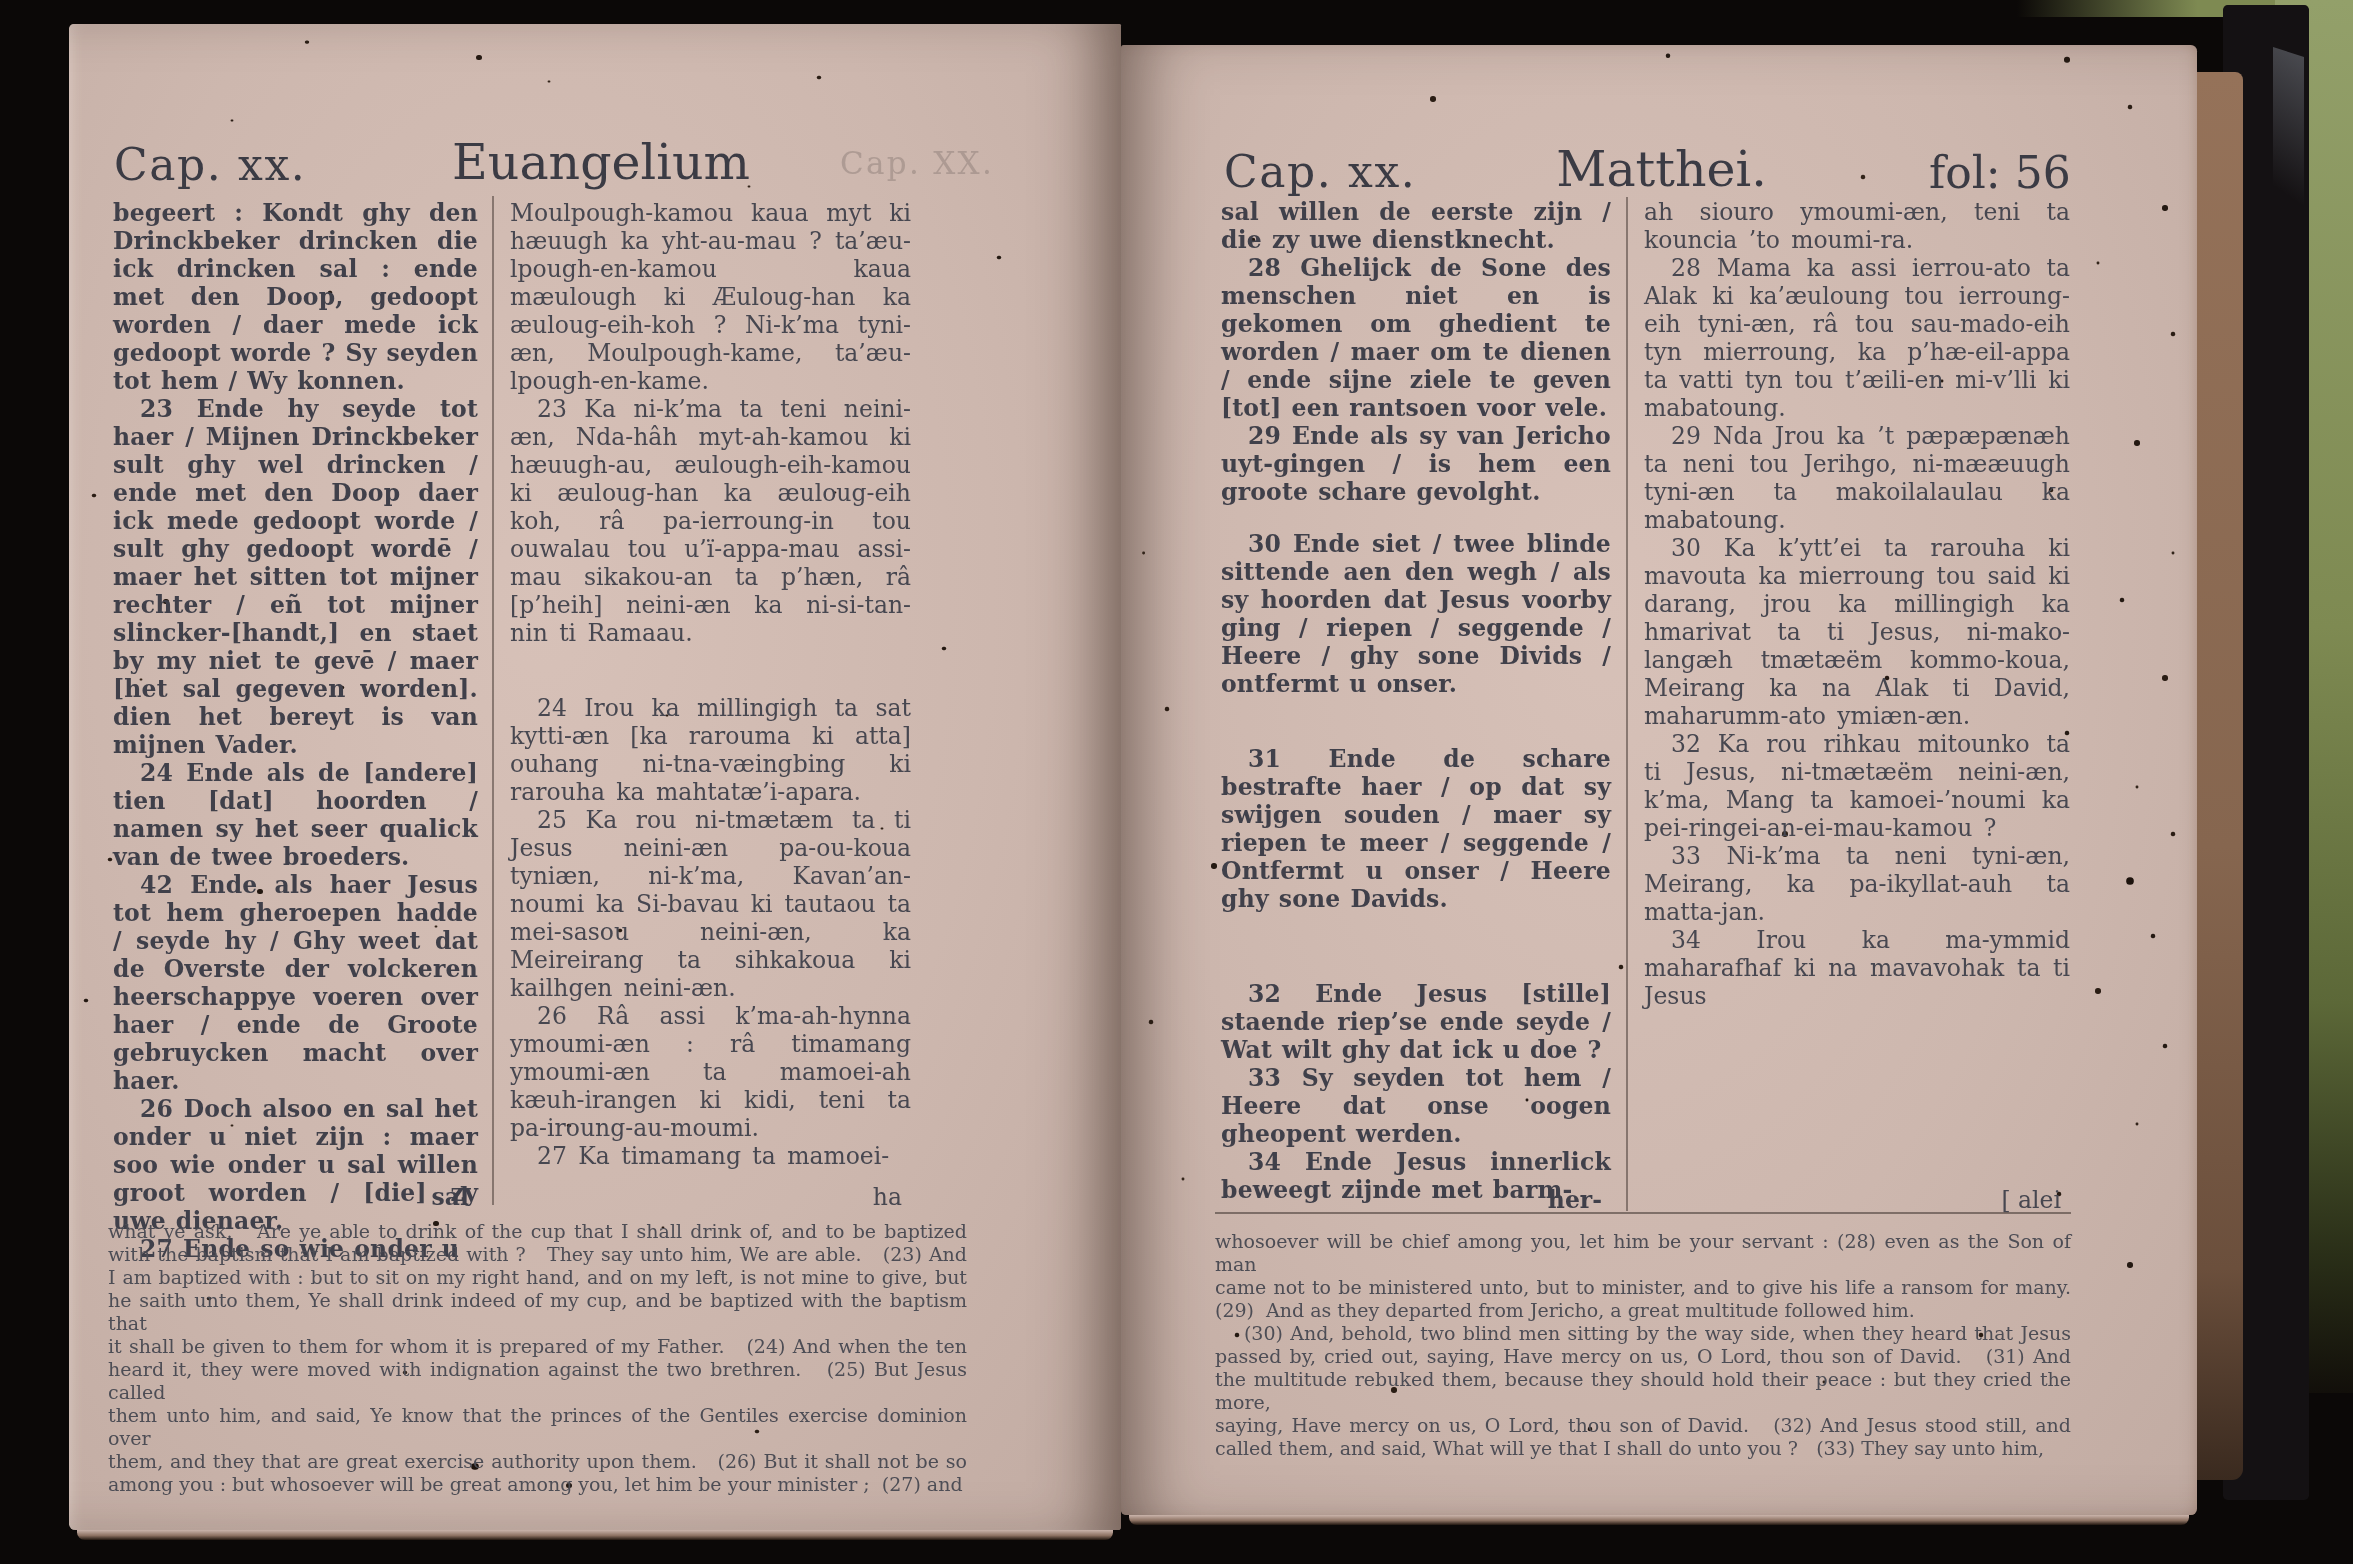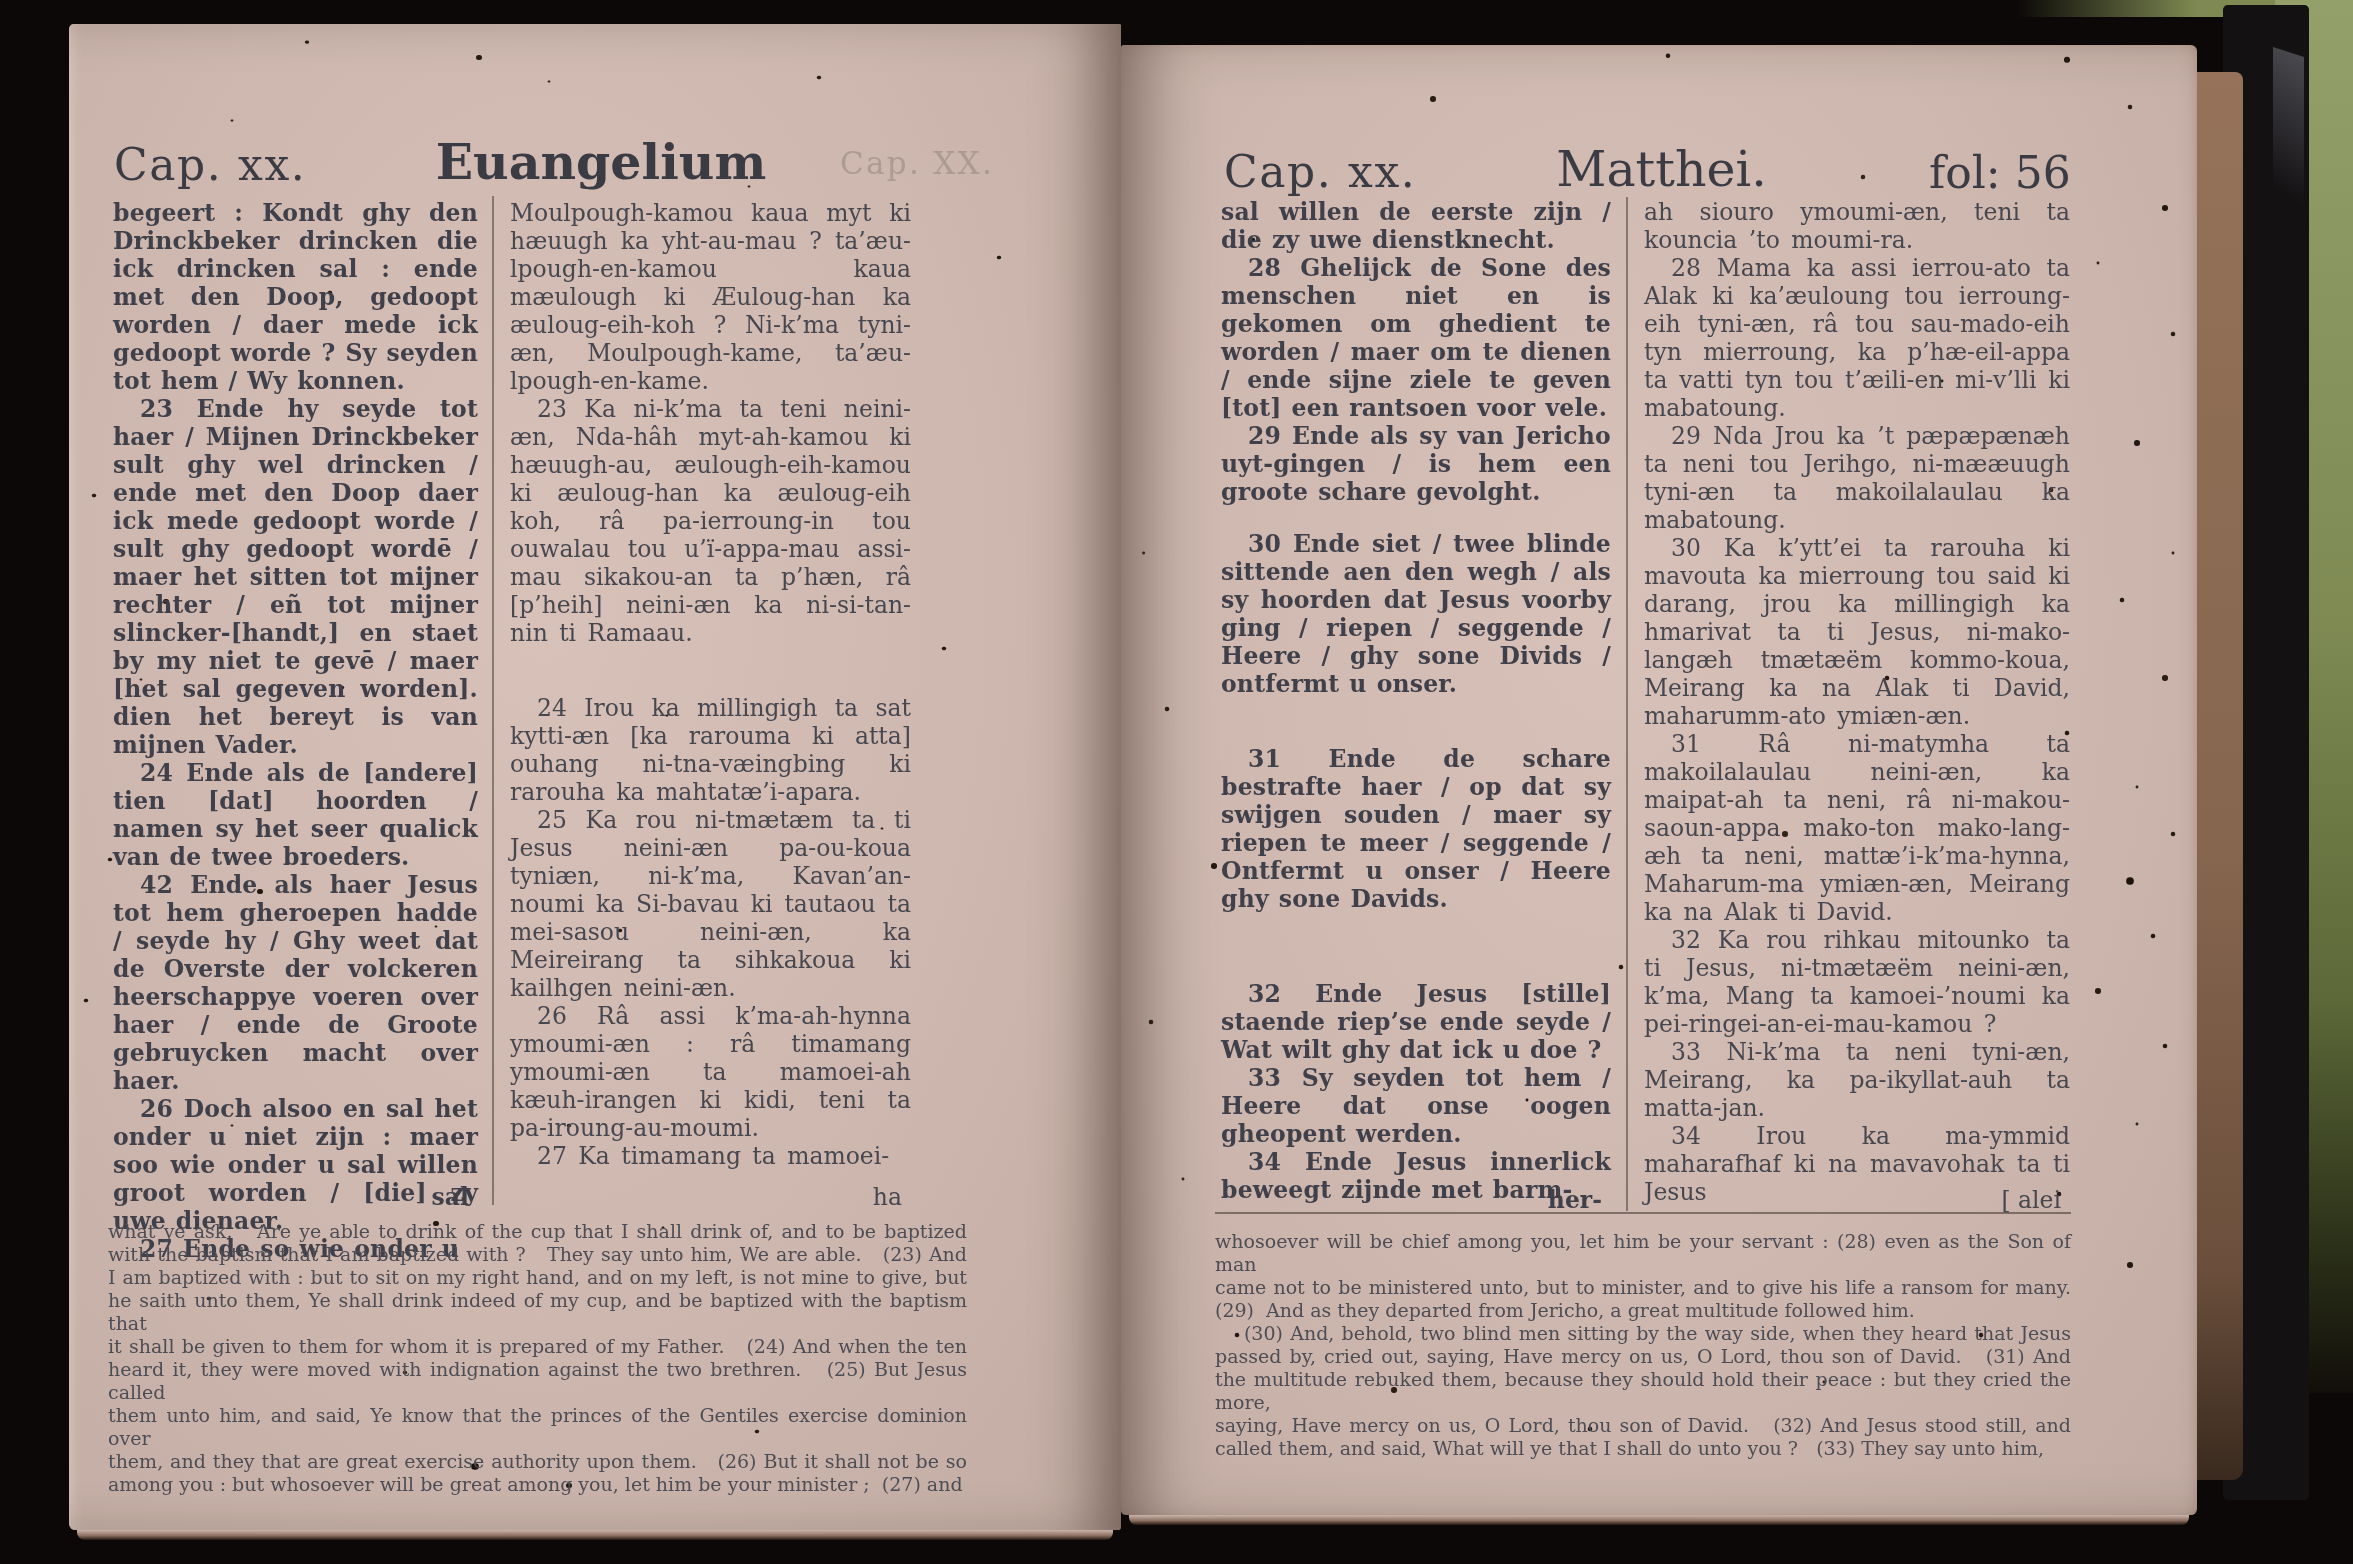--- a/index.html
+++ b/index.html
@@ -83,21 +83,21 @@
 
   <div class="cloth"></div>
   <div class="cloth-corner"></div>
   <div class="cover"></div>
   <div class="deckle"></div>
 
   <div class="page left">
     <div class="specks"></div>
 
     <span class="hdr-cap" style="left:45px;top:119px;">Cap. xx.</span>
-    <span class="hdr-title" style="left:313px;top:114px;width:438px;font-weight:bold;">Euangelium</span>
+    <span class="hdr-title" style="left:313px;top:114px;width:438px;">Euangelium</span>
     <span class="ghost" style="left:771px;top:124px;">Cap. XX.</span>
 
     <div class="vrule" style="left:423px;top:172px;height:1009px;"></div>
 
     <div class="col bl" style="left:44px;top:175px;width:365px;height:1009px;">
       <p>begeert : Kondt ghy den Drinckbeker drincken die ick drincken sal : ende met den Doop, gedoopt worden / daer mede ick gedoopt worde ? Sy seyden tot hem / Wy konnen.</p>
       <p class="v">23   Ende hy seyde tot haer / Mijnen Drinckbeker sult ghy wel drincken / ende met den Doop daer ick mede gedoopt worde / sult ghy gedoopt wordē / maer het sitten tot mijner rechter / eñ tot mijner slincker-[handt,] en staet by my niet te gevē / maer [het sal gegeven worden]. dien het bereyt is van mijnen Vader.</p>
       <p class="v">24   Ende als de [andere] tien [dat] hoorden / namen sy het seer qualick van de twee broeders.</p>
       <p class="v">42   Ende als haer Jesus tot hem gheroepen hadde / seyde hy / Ghy weet dat de Overste der volckeren heerschappye voeren over haer / ende de Groote gebruycken macht over haer.</p>
       <p class="v">26   Doch alsoo en sal het onder u niet zijn : maer soo wie onder u sal willen groot worden / [die] zy uwe dienaer.</p>
@@ -147,21 +147,20 @@
       <p class="v">33   Sy seyden tot hem / Heere dat onse oogen gheopent werden.</p>
       <p class="v">34   Ende Jesus innerlick beweegt zijnde met barm-</p>
       <span class="catch">her-</span>
     </div>
 
     <div class="col rm" style="left:523px;top:153px;width:426px;height:1013px;">
       <p>ah siouro ymoumi-æn, teni ta kouncia ’to moumi-ra.</p>
       <p class="v">28   Mama ka assi ierrou-ato ta Alak ki ka’æuloung tou ierroung-eih tyni-æn, râ tou sau-mado-eih tyn mierroung, ka p’hæ-eil-appa ta vatti tyn tou t’æili-en mi-v’lli ki mabatoung.</p>
       <p class="v">29   Nda Jrou ka ’t pæpæpænæh ta neni tou Jerihgo, ni-mææuugh tyni-æn ta makoilalaulau ka mabatoung.</p>
       <p class="v">30   Ka k’ytt’ei ta rarouha ki mavouta ka mierroung tou said ki darang, jrou ka millingigh ka hmarivat ta ti Jesus, ni-mako-langæh tmætæëm kommo-koua, Meirang ka na Alak ti David, maharumm-ato ymiæn-æn.</p>
-      <p class="v">31   Râ ni-matymha ta makoilalaulau neini-æn, ka maipat-ah ta neni, râ ni-makou-saoun-appa mako-ton mako-lang-æh ta neni, mattæ’i-k’ma-hynna, Maharum-ma ymiæn-æn, Meirang ka na Alak ti David.</p>
       <p class="v">32   Ka rou rihkau mitounko ta ti Jesus, ni-tmætæëm neini-æn, k’ma, Mang ta kamoei-’noumi ka pei-ringei-an-ei-mau-kamou ?</p>
       <p class="v">33   Ni-k’ma ta neni tyni-æn, Meirang, ka pa-ikyllat-auh ta matta-jan.</p>
       <p class="v">34   Irou ka ma-ymmid maharafhaf ki na mavavohak ta ti Jesus</p>
       <span class="catch">[ alei</span>
     </div>
 
     <div class="fnrule" style="left:94px;top:1167px;width:856px;"></div>
 
     <div class="fn" style="left:94px;top:1185px;width:856px;">
       <div class="fline">whosoever will be chief among you, let him be your servant : (28) even as the Son of man</div>

